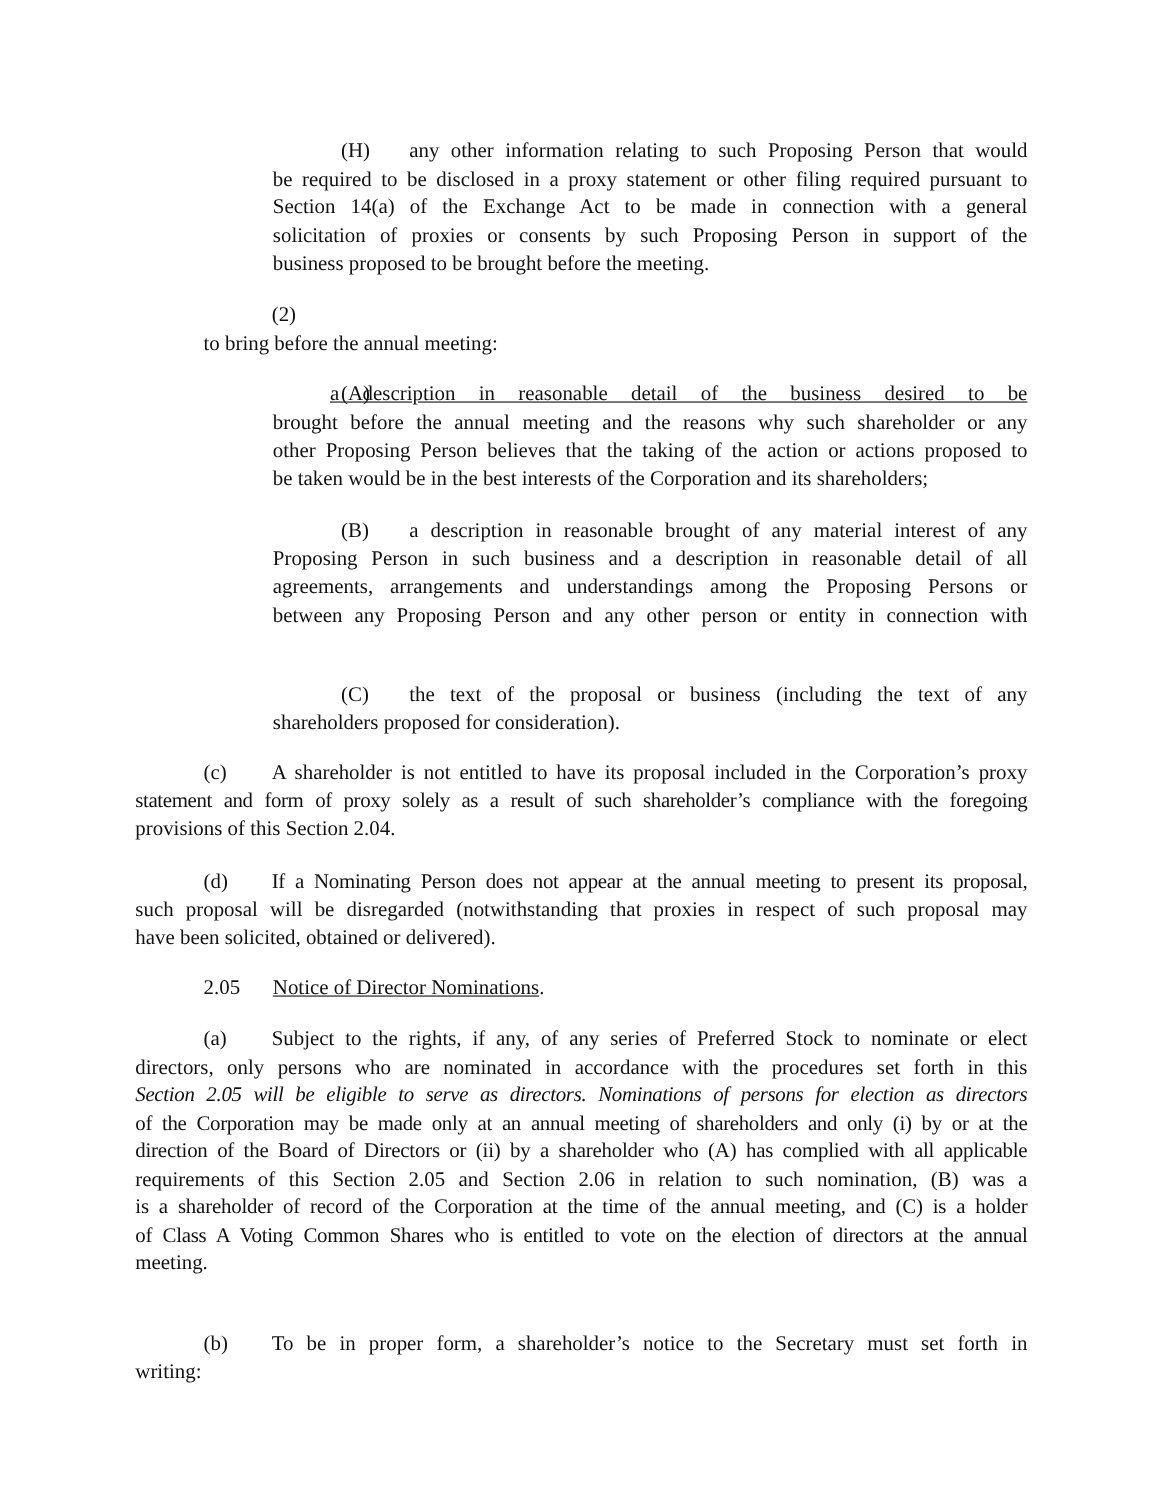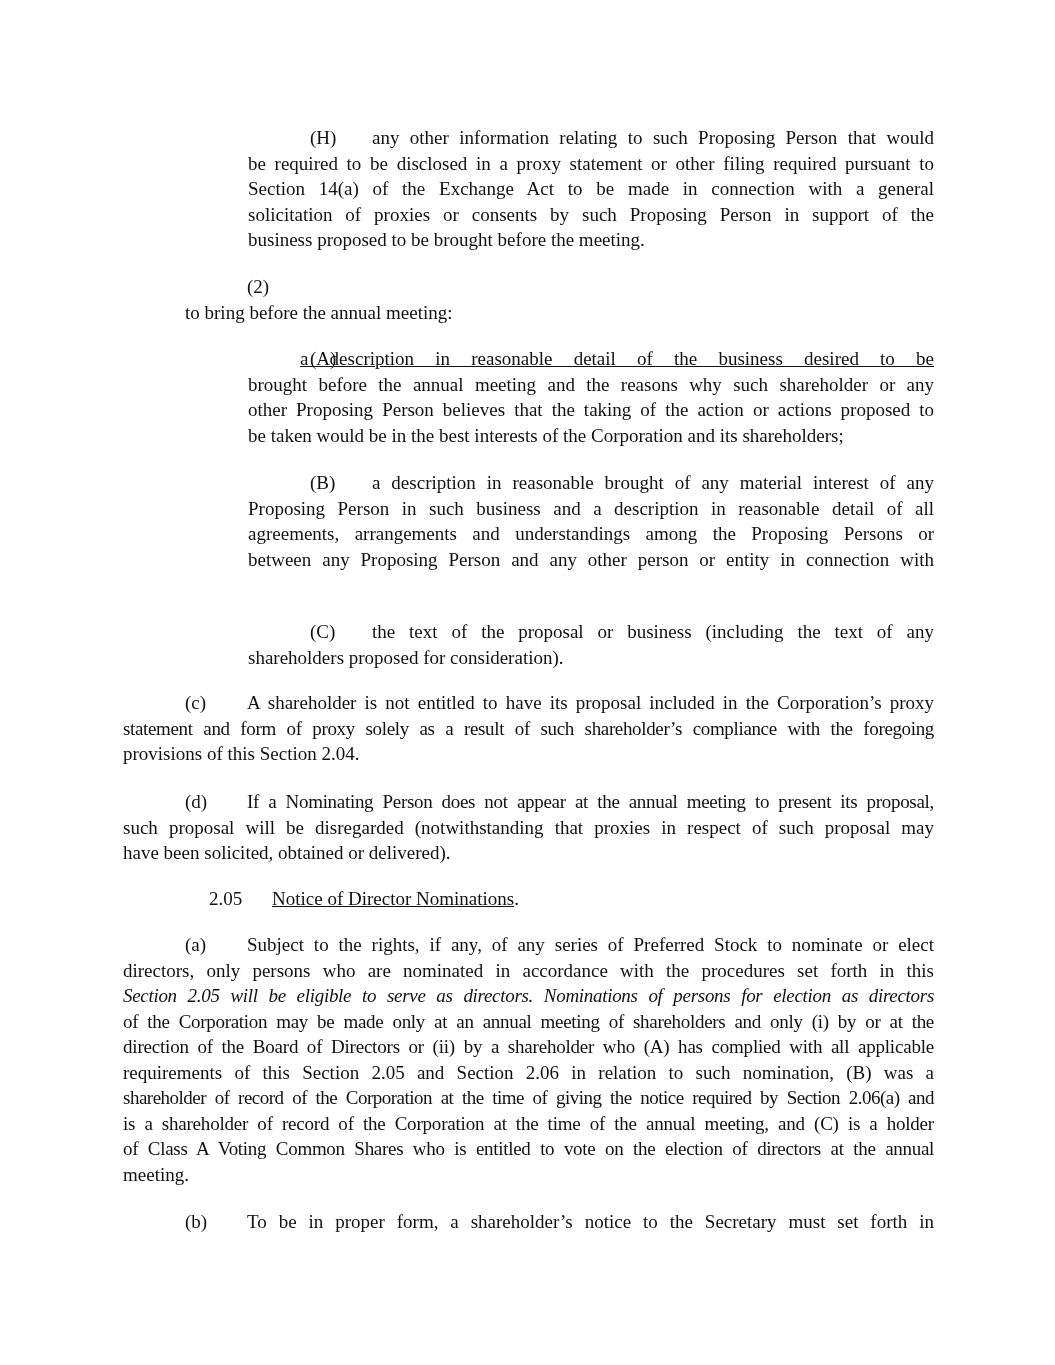--- a/index.html
+++ b/index.html
@@ -81,42 +81,42 @@
   <div class="para" style="left:123px; top:789px; width:811px;">
     <span class="line" style="position:relative;">
       <span class="lbl" style="position:absolute; left:62px;">(d)</span>
       <span style="display:block; margin-left:124px; text-align:justify; text-align-last:justify; letter-spacing:-0.3px;">If  a Nominating Person does not appear at the annual meeting to present  its proposal,</span>
     </span>
     <span class="line">such proposal will  be disregarded (notwithstanding that proxies in respect of such proposal may</span>
     <span class="line last">have been solicited, obtained or delivered).</span>
   </div>
 
   <div class="para" style="left:185px; top:886px; width:700px;">
-    <span class="line last" style="position:relative;margin-left:24px;">
+    <span class="line last" style="position:relative;">
       <span style="position:absolute; left:0;">2.05</span>
       <span style="position:absolute; left:63px;"><span class="ul">Notice of Director Nominations</span><span>.</span></span>
     </span>
   </div>
 
   <div class="para" style="left:123px; top:932px; width:811px;">
     <span class="line" style="position:relative;">
       <span class="lbl" style="position:absolute; left:62px;">(a)</span>
       <span style="display:block; margin-left:124px; text-align:justify; text-align-last:justify;">Subject to the rights, if any, of any series of Preferred Stock to  nominate or elect</span>
     </span>
     <span class="line">directors, only persons who are nominated in accordance with the procedures set forth in  this</span>
     <span class="line" style="letter-spacing:-0.3px;font-style:italic;">Section 2.05 will be eligible to serve as directors. Nominations of persons for election as directors</span>
     <span class="line" style="letter-spacing:-0.3px;">of the Corporation may be made only at an annual meeting of shareholders and only (i) by or at the</span>
     <span class="line" style="letter-spacing:-0.2px;">direction of the Board of Directors or (ii) by a shareholder who (A) has complied with all applicable</span>
     <span class="line">requirements of this Section 2.05 and Section 2.06 in relation to such nomination, (B) was a</span>
-    <span class="line" style="letter-spacing:-0.5px;">shareholder of record of the Corporation at the time of giving the  notice required by Section 2.06(a) and</span>
     <span class="line" style="letter-spacing:-0.2px;">is a shareholder of record of the Corporation at the time of the annual meeting, and (C) is a holder</span>
     <span class="line" style="letter-spacing:-0.3px;">of Class A Voting Common Shares who is entitled to vote on the election of directors at the annual</span>
     <span class="line last">meeting.</span>
   </div>
 
   <div class="para" style="left:123px; top:1209px; width:811px;">
     <span class="line" style="position:relative;">
       <span class="lbl" style="position:absolute; left:62px;">(b)</span>
       <span style="display:block; margin-left:124px; text-align:justify; text-align-last:justify;">To be in proper form, a shareholder’s notice to the Secretary must set forth in</span>
     </span>
+    <span class="line last">writing:</span>
   </div>
 
 </div>
 
 </body></html>

